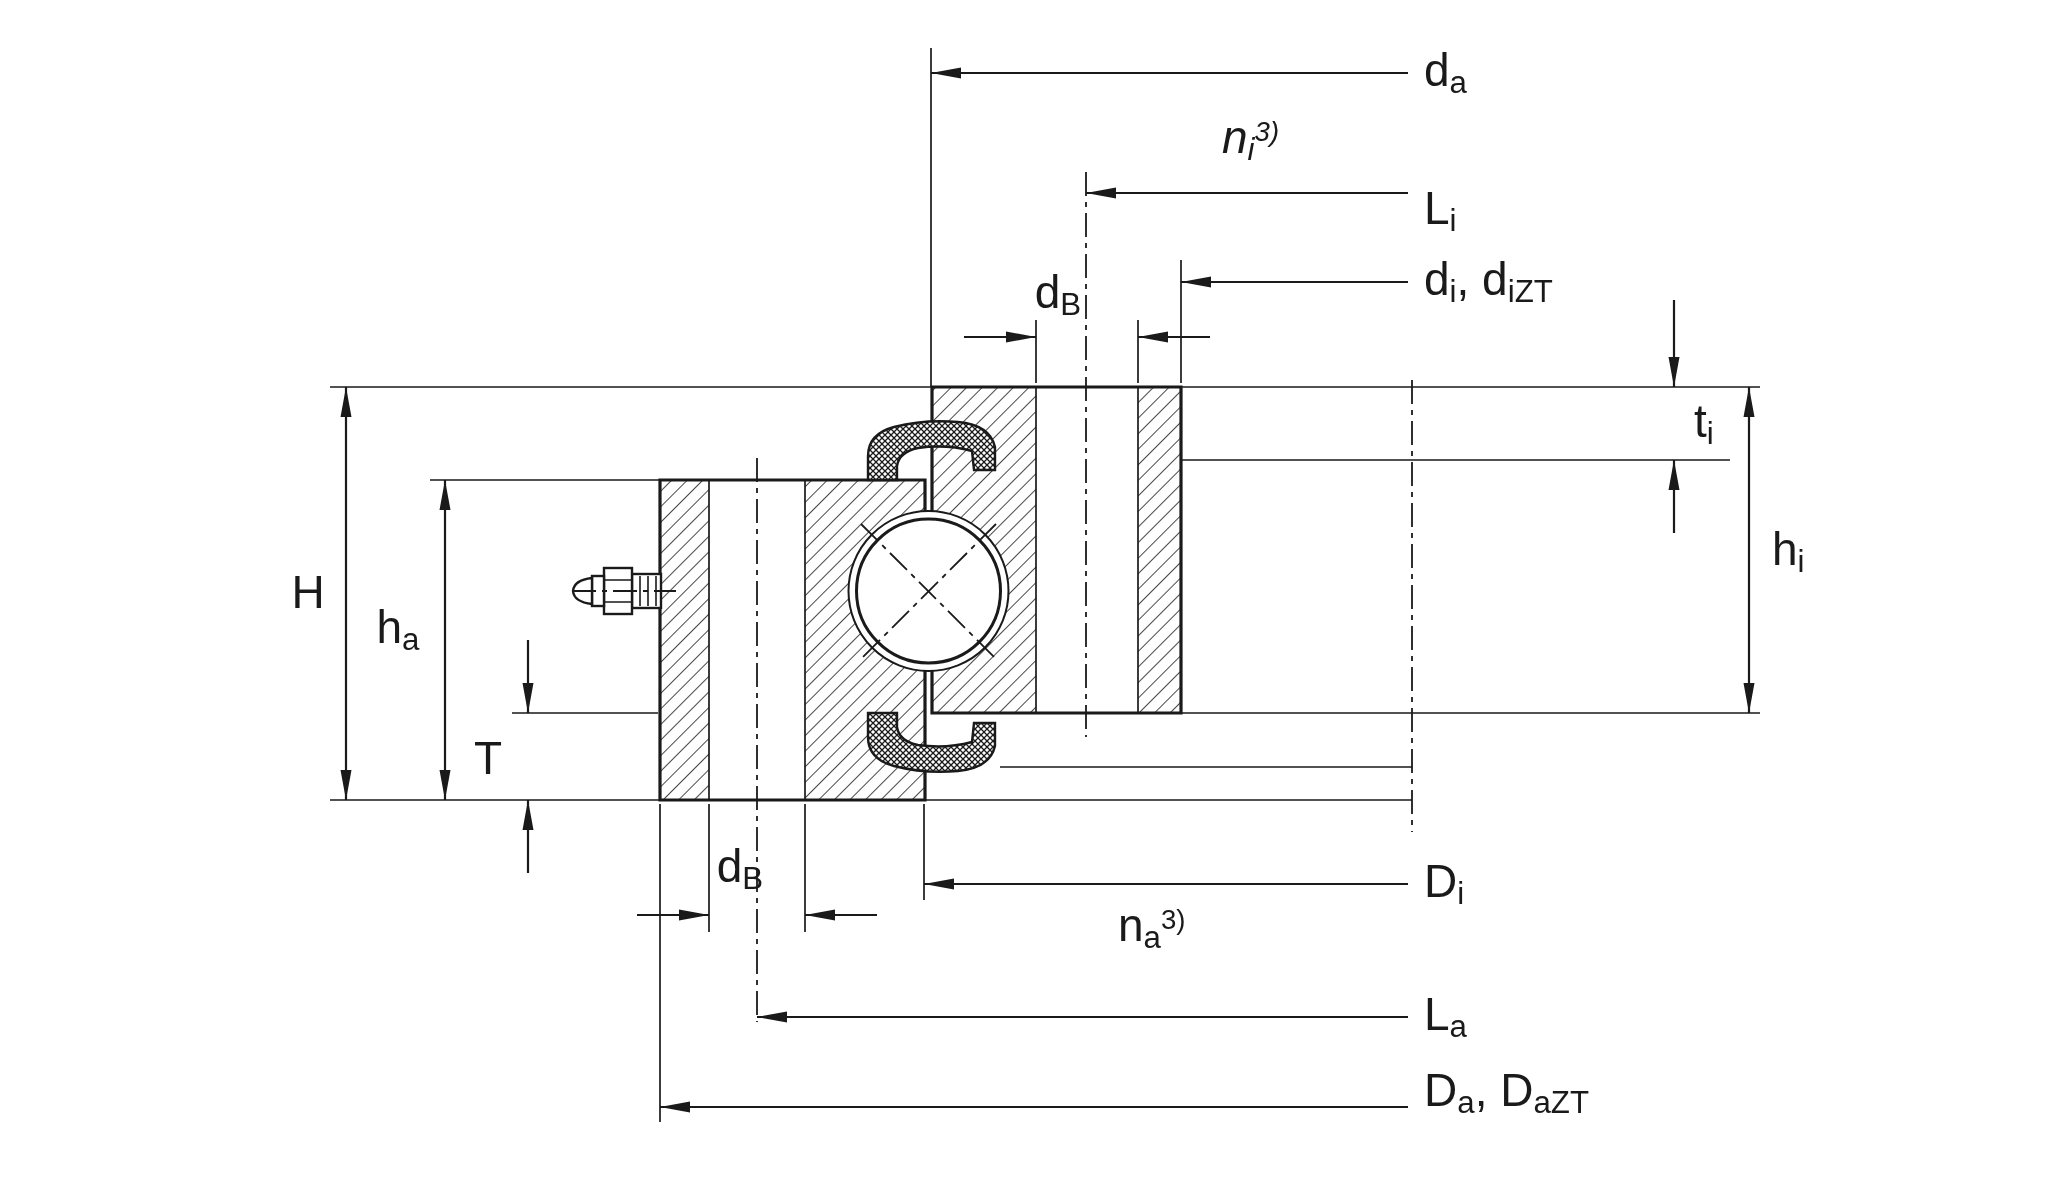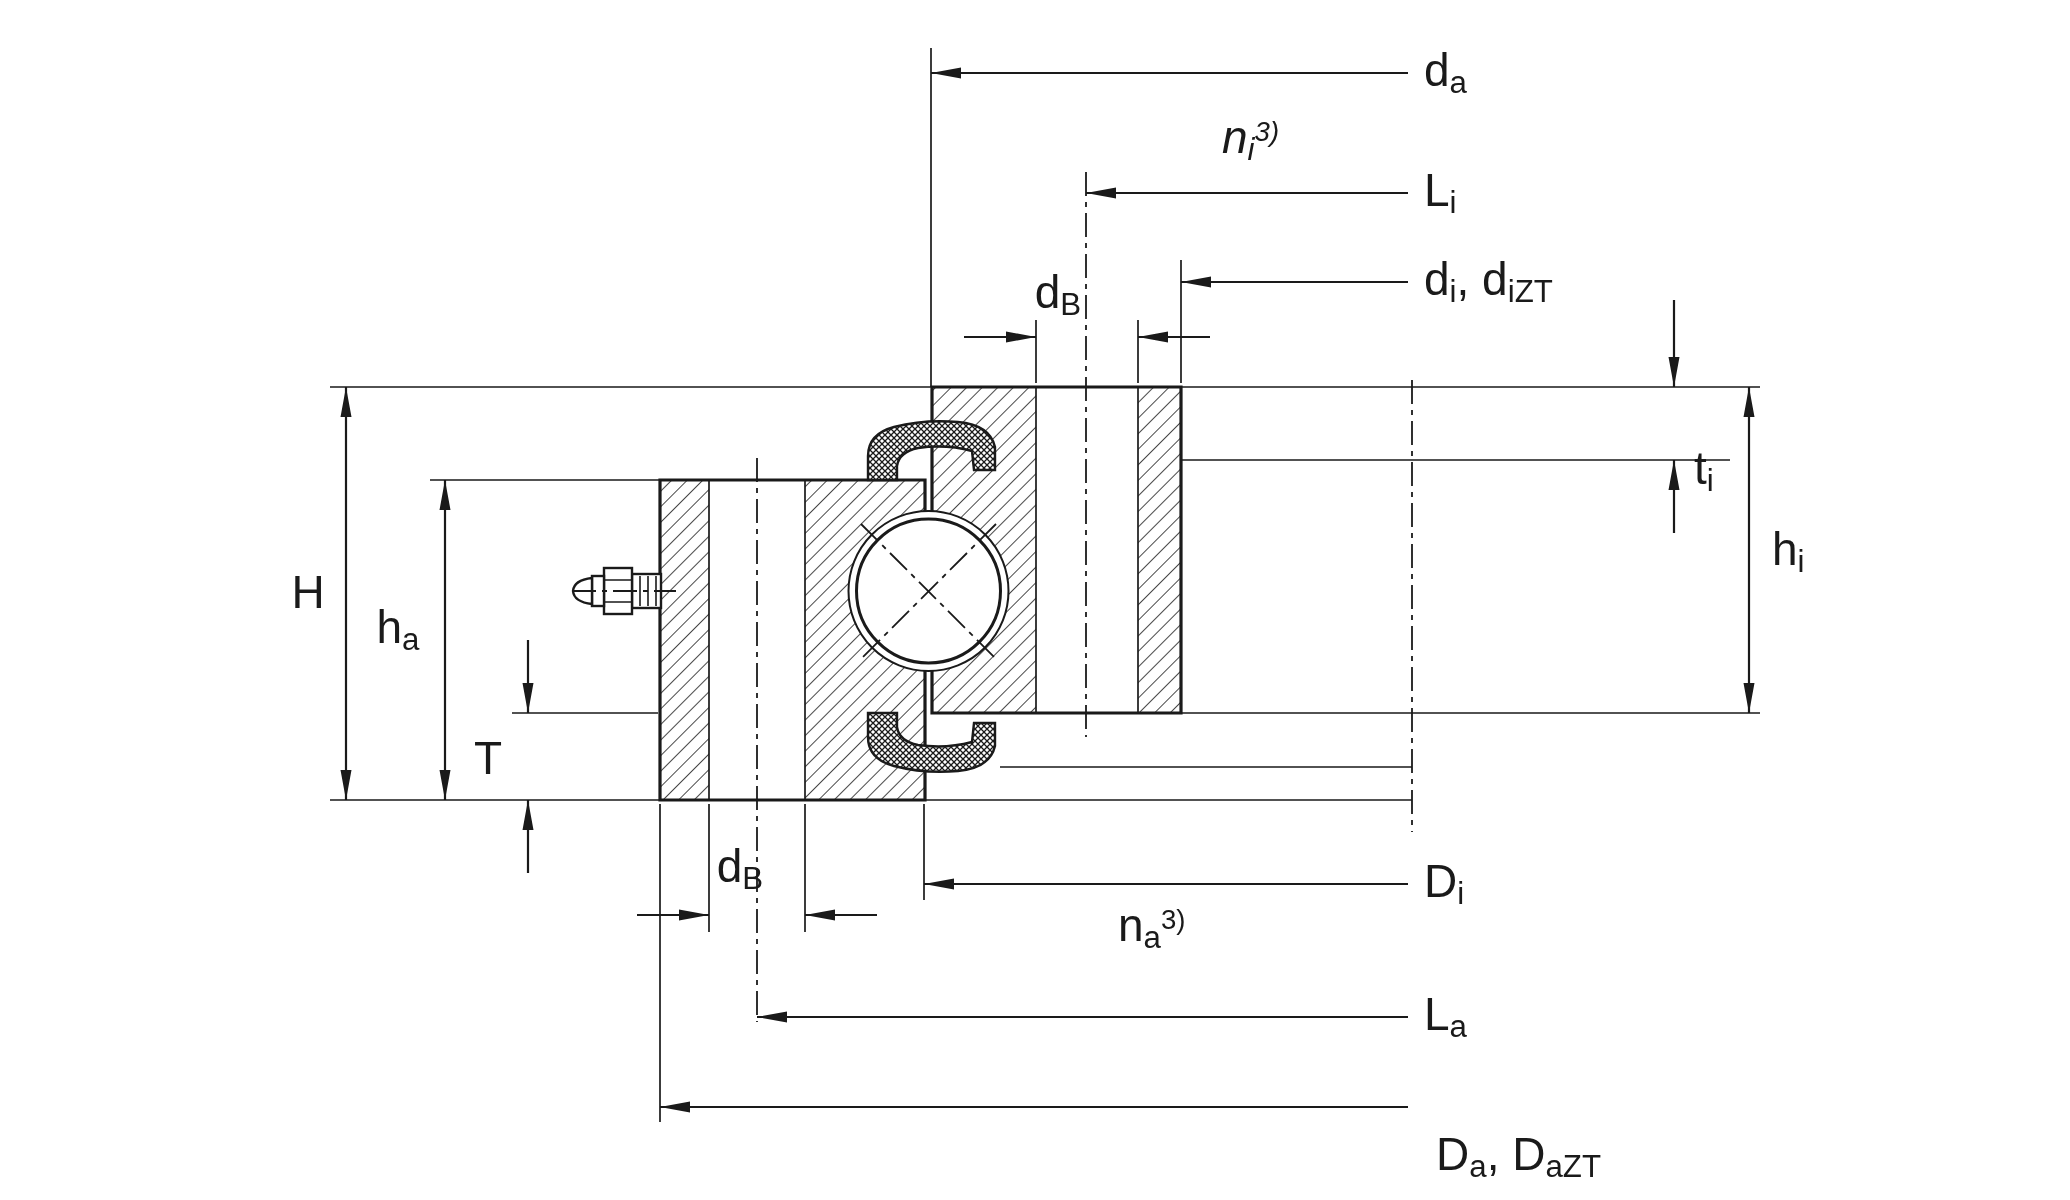--- a/index.html
+++ b/index.html
@@ -73,27 +73,27 @@
            M346 387 L340.5 417 L351.5 417 Z M445 480 L439.5 510 L450.5 510 Z M1749 387 L1743.5 417 L1754.5 417 Z
            M528 800 L522.5 830 L533.5 830 Z M1674 460 L1668.5 490 L1679.5 490 Z
            M346 800 L340.5 770 L351.5 770 Z M445 800 L439.5 770 L450.5 770 Z M1749 713 L1743.5 683 L1754.5 683 Z
            M528 713 L522.5 683 L533.5 683 Z M1674 387 L1668.5 357 L1679.5 357 Z" fill="currentColor" stroke="none"></path>
 
   <path d="M757 458 V1022 M1086 172 V737 M1412 380 V832 M572 591 H676 M861 524 L996 659 M996 524 L861 659" stroke="currentColor" stroke-width="1.8" fill="none" stroke-dasharray="24 6 5 6"></path>
 </svg>
 
 <div class="lbl" style="left:1424px;top:73px;"><span>d</span><span class="sub">a</span></div>
 <div class="lbl" style="left:1222px;top:140px;font-style:italic;"><span>n</span><span class="sub">i</span><span class="sup">3)</span></div>
-<div class="lbl" style="left:1424px;top:193px;"><span>L</span><span class="sub">i</span></div>
+<div class="lbl" style="left:1424px;top:211px;"><span>L</span><span class="sub">i</span></div>
 <div class="lbl" style="left:1424px;top:282px;"><span>d</span><span class="sub">i</span><span>, d</span><span class="sub">iZT</span></div>
-<div class="lbl" style="left:1694px;top:424px;margin-top:47px;"><span>t</span><span class="sub">i</span></div>
+<div class="lbl" style="left:1694px;top:424px;"><span>t</span><span class="sub">i</span></div>
 <div class="lbl" style="left:1772px;top:552px;"><span>h</span><span class="sub">i</span></div>
 <div class="lbl center" style="left:308px;top:592px;"><span>H</span></div>
 <div class="lbl center" style="left:398px;top:630px;text-align:right;"><span>h</span><span class="sub">a</span></div>
 <div class="lbl center" style="left:488px;top:758px;"><span>T</span></div>
 <div class="lbl center" style="left:1058px;top:295px;"><span>d</span><span class="sub">B</span></div>
 <div class="lbl center" style="left:740px;top:869px;"><span>d</span><span class="sub">B</span></div>
 <div class="lbl" style="left:1424px;top:884px;"><span>D</span><span class="sub">i</span></div>
 <div class="lbl" style="left:1118px;top:928px;"><span>n</span><span class="sub">a</span><span class="sup">3)</span></div>
 <div class="lbl" style="left:1424px;top:1017px;text-align:right;"><span>L</span><span class="sub">a</span></div>
-<div class="lbl" style="left:1424px;top:1157px;margin-left:12px;"><span>D</span><span class="sub">a</span><span>, D</span><span class="sub">aZT</span></div>
+<div class="lbl" style="left:1424px;top:1093px;"><span>D</span><span class="sub">a</span><span>, D</span><span class="sub">aZT</span></div>
 
 </div>
 
 </body></html>

